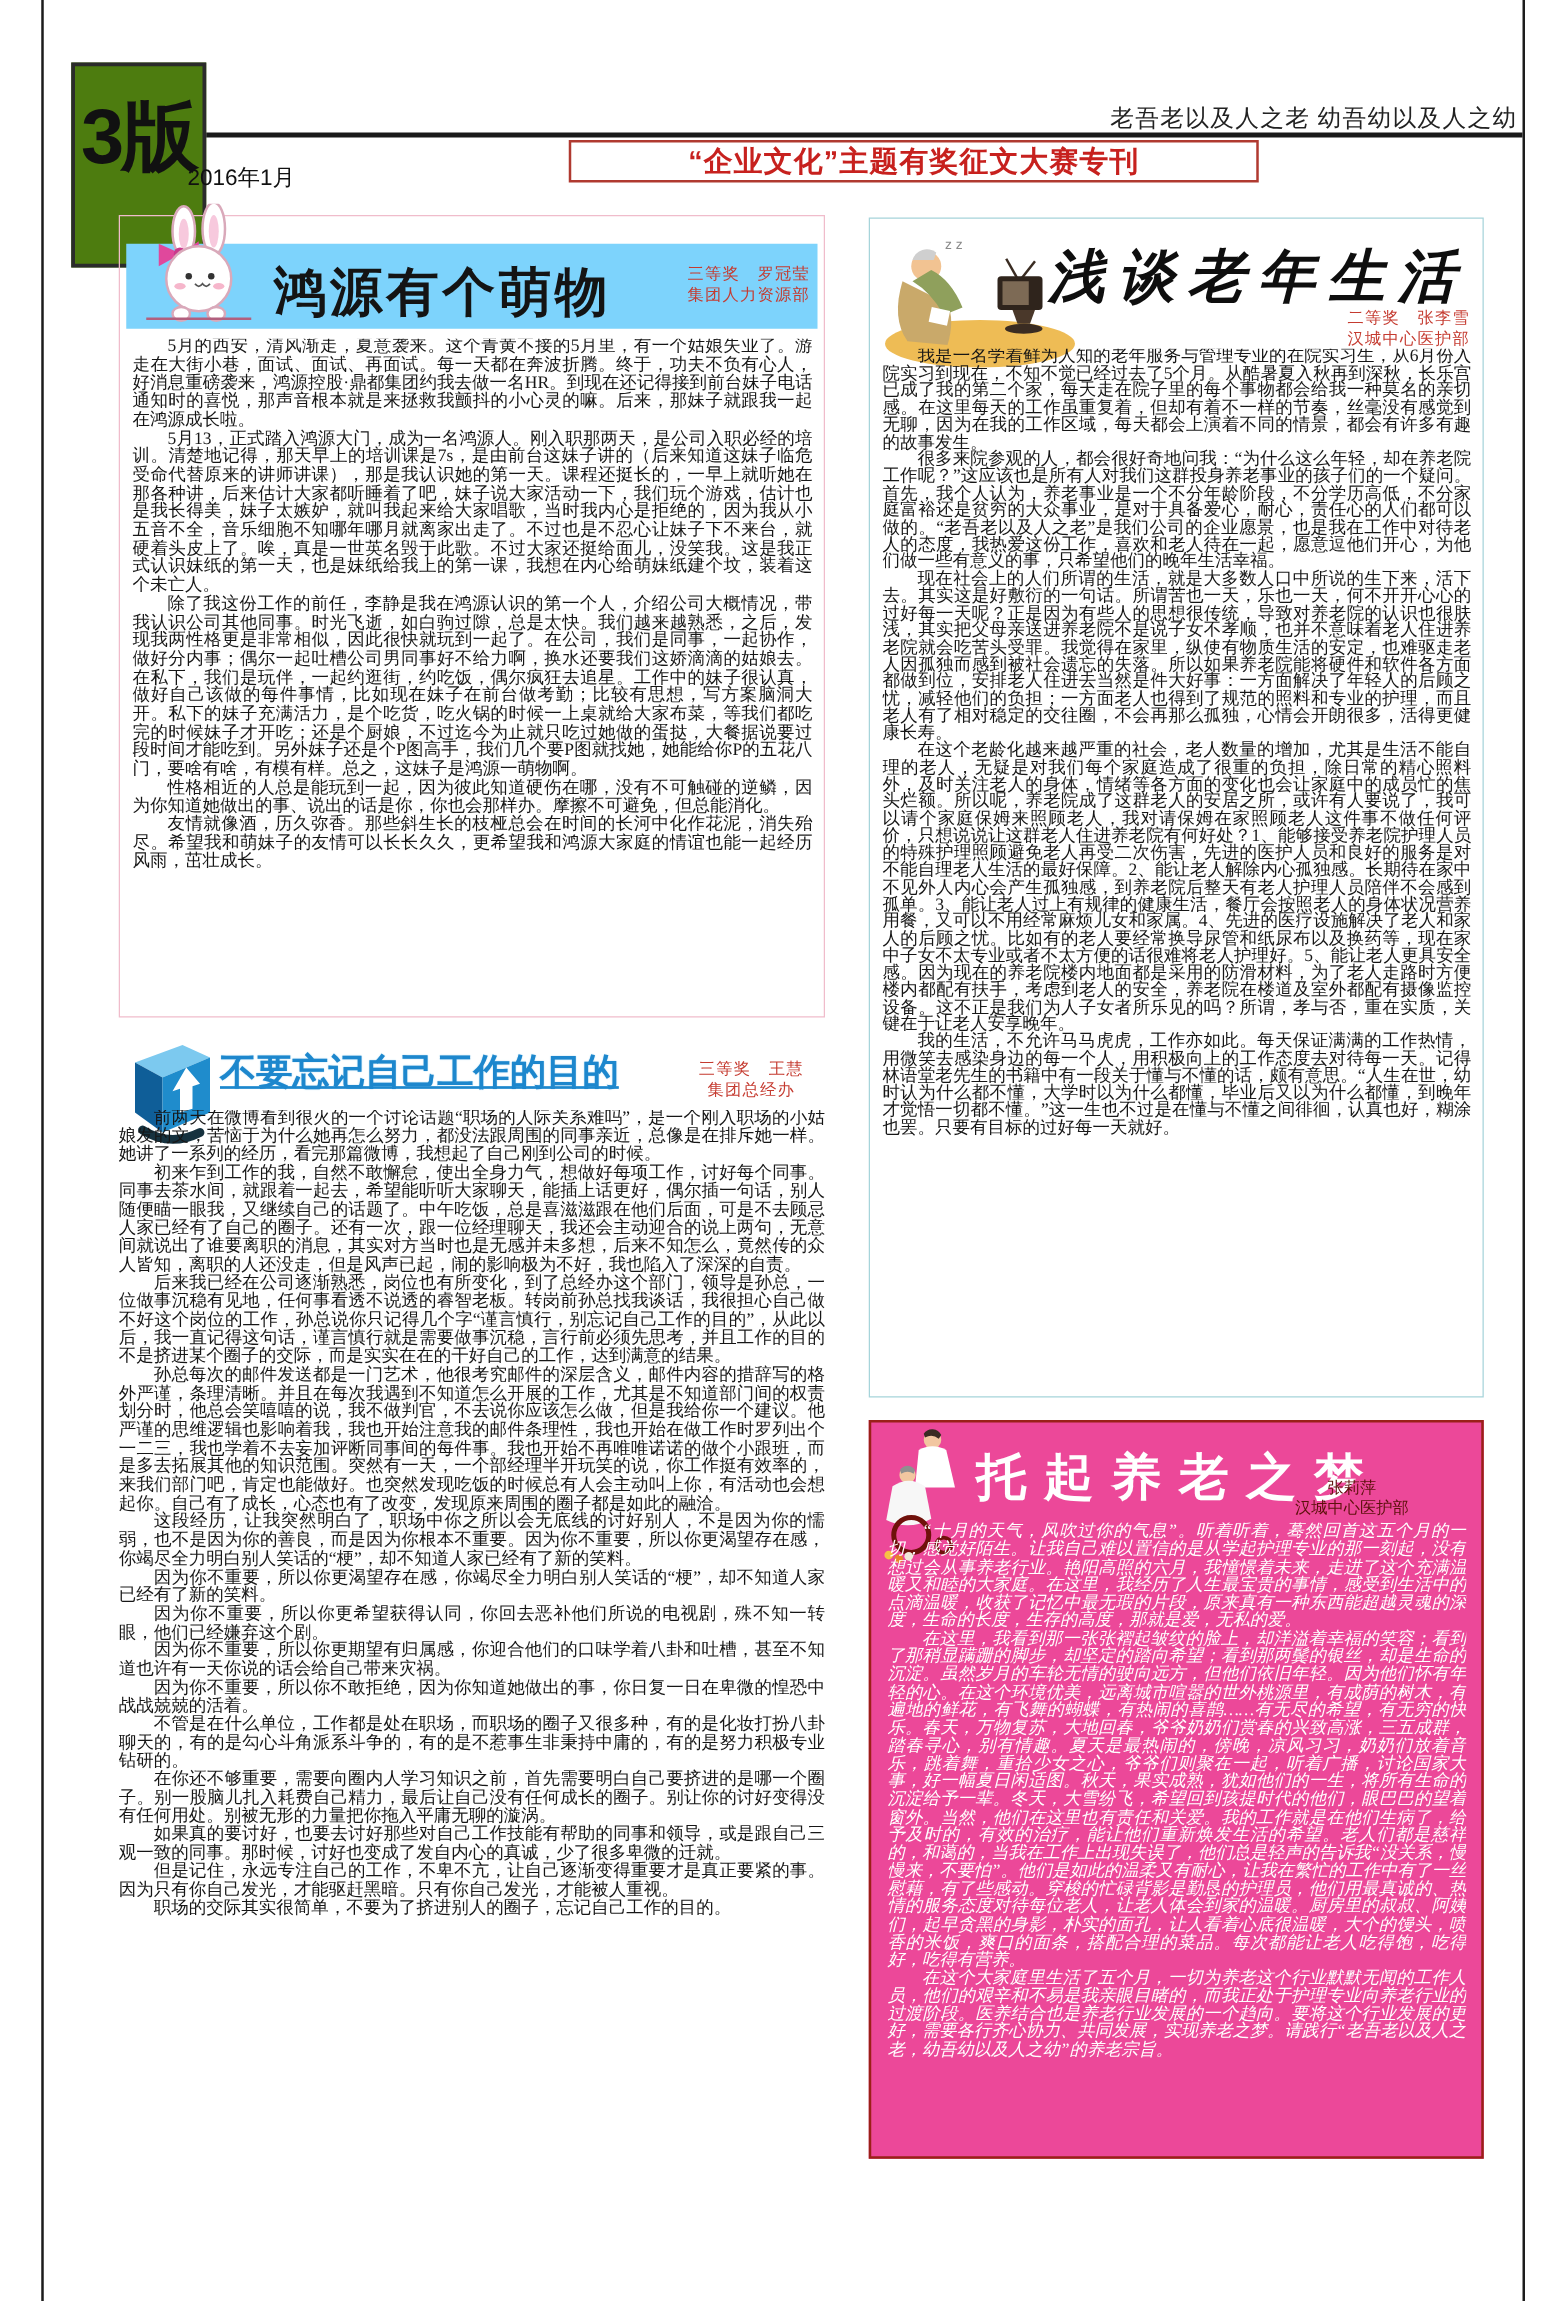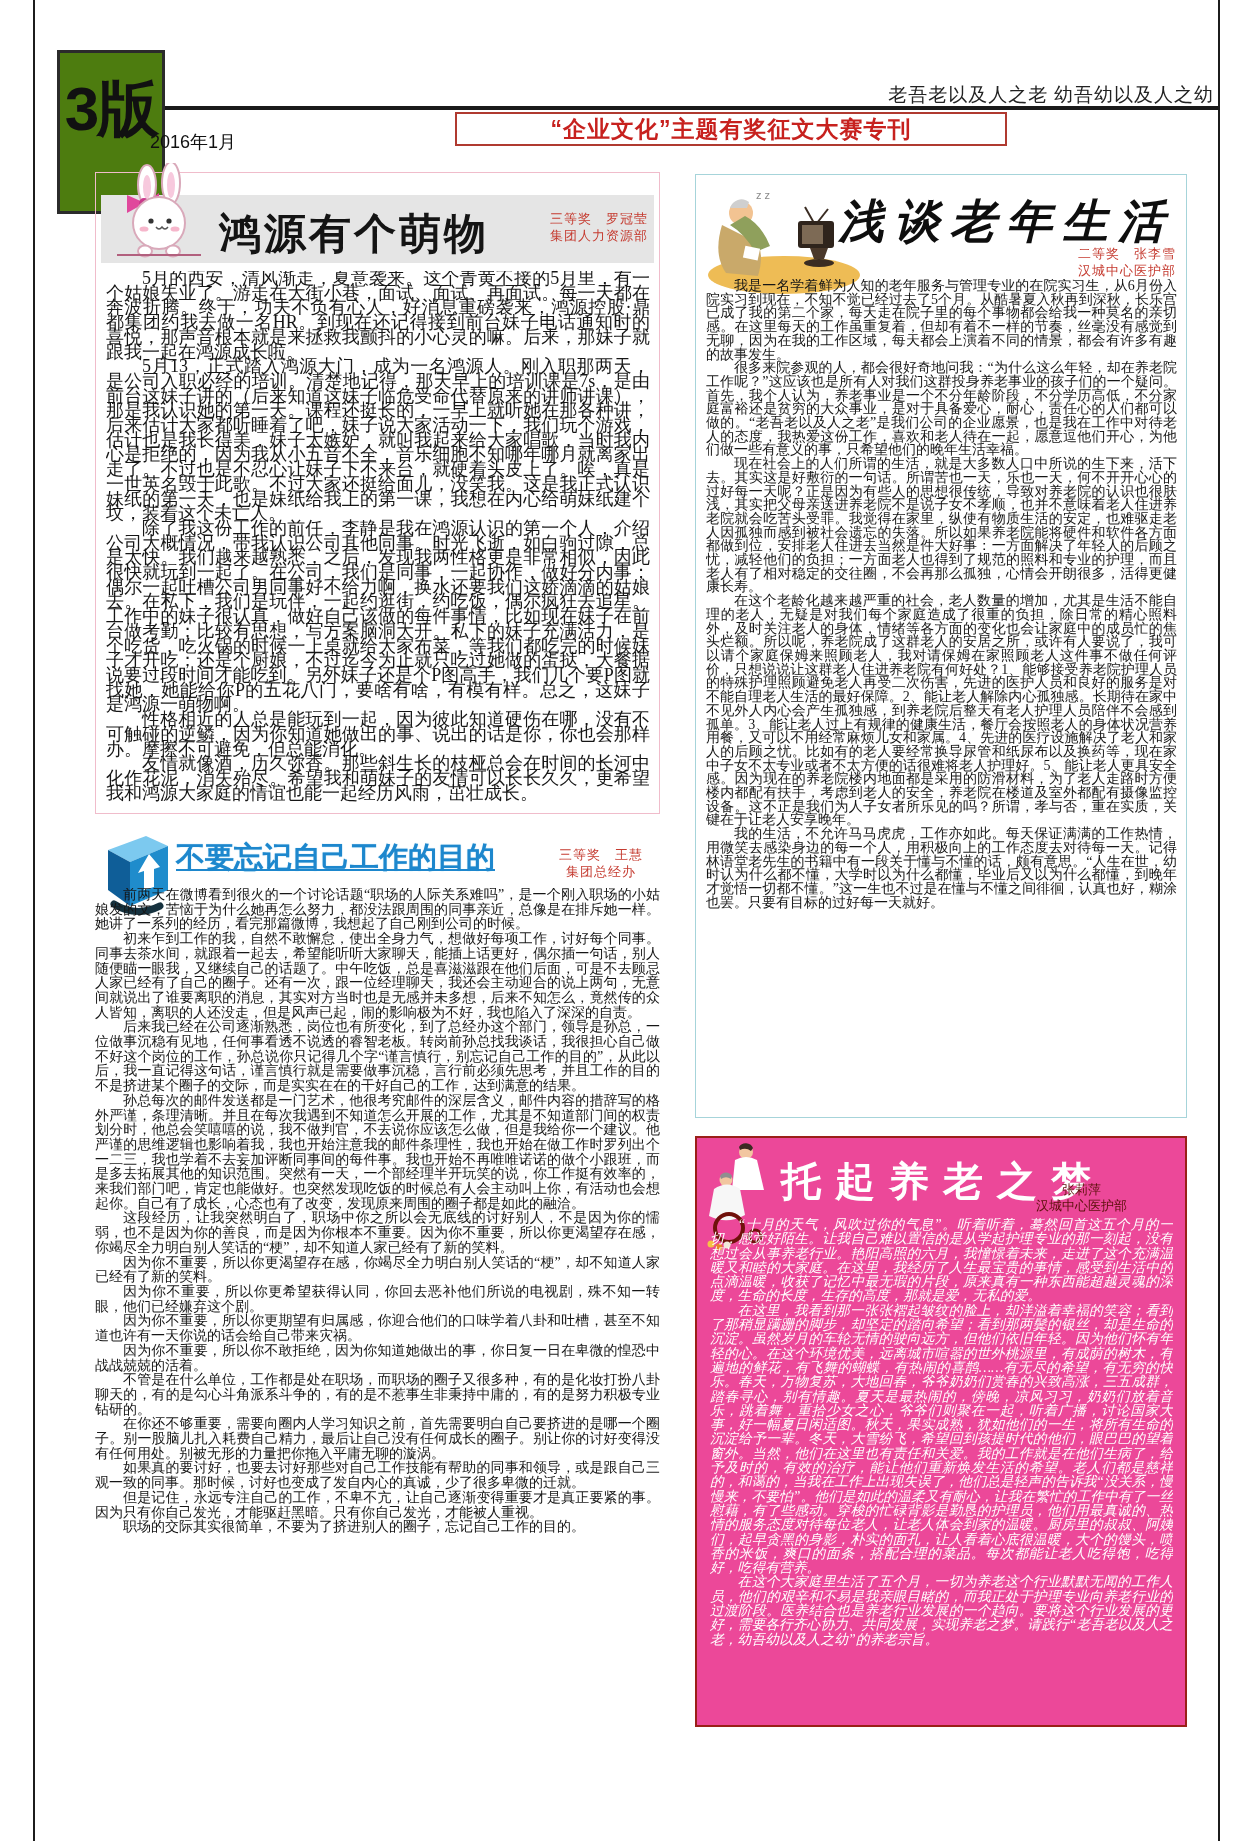--- a/index.html
+++ b/index.html
@@ -22,27 +22,27 @@
     font-family:"Liberation Sans","DejaVu Sans",sans-serif; font-weight:bold; font-size:23px; color:#c7211e; letter-spacing:1px; }
   .date { position:absolute; left:150px; top:130px; font-family:"Liberation Sans","DejaVu Sans",sans-serif;
     font-size:18px; color:#111; }
 
   .byline { color:#c53b30; font-size:13px; line-height:17px; text-align:center; letter-spacing:1px; }
 
   .body p { margin:0; text-indent:2em; text-align:justify; }
 
   
   .a1 { position:absolute; left:95px; top:172px; width:565px; height:642px; border:1px solid #f0bccb; }
-  .a1-band { position:absolute; left:5px; right:5px; top:22px; height:68px; background:#e5e5e5; }
+  .a1-band { position:absolute; left:5px; right:5px; top:22px; height:68px; background:#7dd3fc; }
   .a1-rabbit { position:absolute; left:12px; top:-32px; }
   .a1-title { position:absolute; left:118px; top:11px; font-family:"DejaVu Sans","Liberation Sans",sans-serif;
     font-weight:bold; font-size:42px; letter-spacing:3px; color:#141414; white-space:nowrap; }
   .a1-byline { position:absolute; right:6px; top:15px; }
   .a1-body { position:absolute; left:10px; right:9px; top:98px; bottom:5px; overflow:hidden;
-    font-size:18px; line-height:14.7px; }
+    font-size:14px; line-height:14.7px; }
 
   
   .a2-icon { position:absolute; left:100px; top:830px; }
   .a2-title { position:absolute; left:176px; top:838px; font-family:"DejaVu Sans","Liberation Sans",sans-serif;
     font-weight:bold; font-size:29px; color:#1d87cd; white-space:nowrap; text-shadow:0 0 1px #7fc3e8;text-decoration:underline; }
   .a2-byline { position:absolute; left:540px; top:846px; width:122px; }
   .a2-body { position:absolute; left:95px; top:888px; width:565px; height:824px; overflow:hidden;
     font-size:14px; line-height:14.7px; }
 
   

